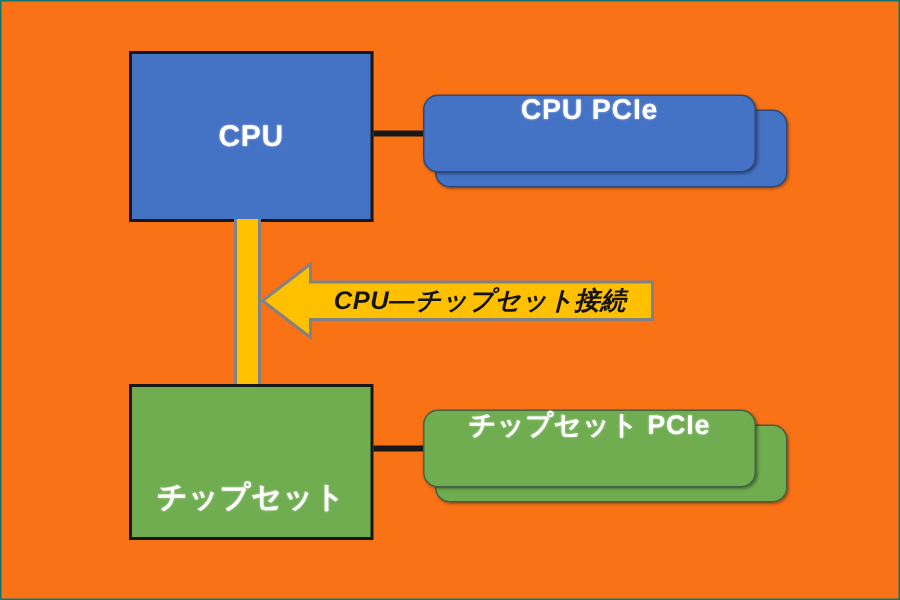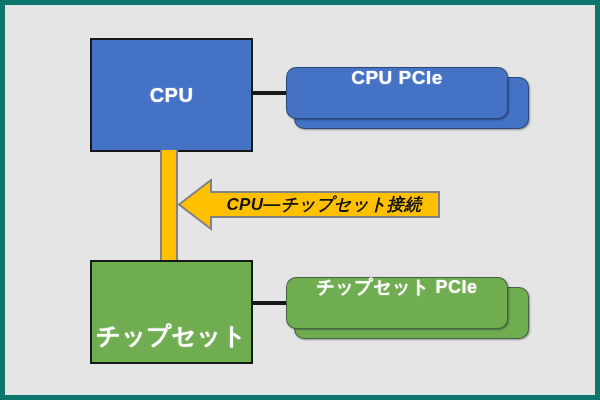--- a/index.html
+++ b/index.html
@@ -8,23 +8,23 @@
     background: #ffffff;
   }
   body {
     font-family: "Liberation Sans", "DejaVu Sans", sans-serif;
   }
 
   #canvas {
     position: relative;
     width: 600px;
     height: 400px;
-    background: #e5e5e5;
+    background: #f97316;
     box-sizing: border-box;
-    border: 5px solid #0f766e;
+    border: 1px solid #0f766e;
     overflow: hidden;
   }
 
   
   .node-label {
     color: #ffffff;
     font-weight: bold;
     text-align: center;
     line-height: 1.1;
     white-space: nowrap;
@@ -48,21 +48,21 @@
     width: 163px; height: 114px;
     background: #4472C4;
   }
   #cpu-block .node-label { font-size: 20px; }
 
   #chipset-block {
     left: 85px;  top: 255px;
     width: 163px; height: 104px;
     background: #70AD51;
   }
-  #chipset-block .node-label { font-size: 24px; margin-top: 48px; }
+  #chipset-block .node-label { font-size: 20px; margin-top: 48px; }
 
   
   .stack {
     position: absolute;
     width: 243px;
     height: 62px;
   }
   .stack .card-back,
   .stack .card-front {
     position: absolute;

